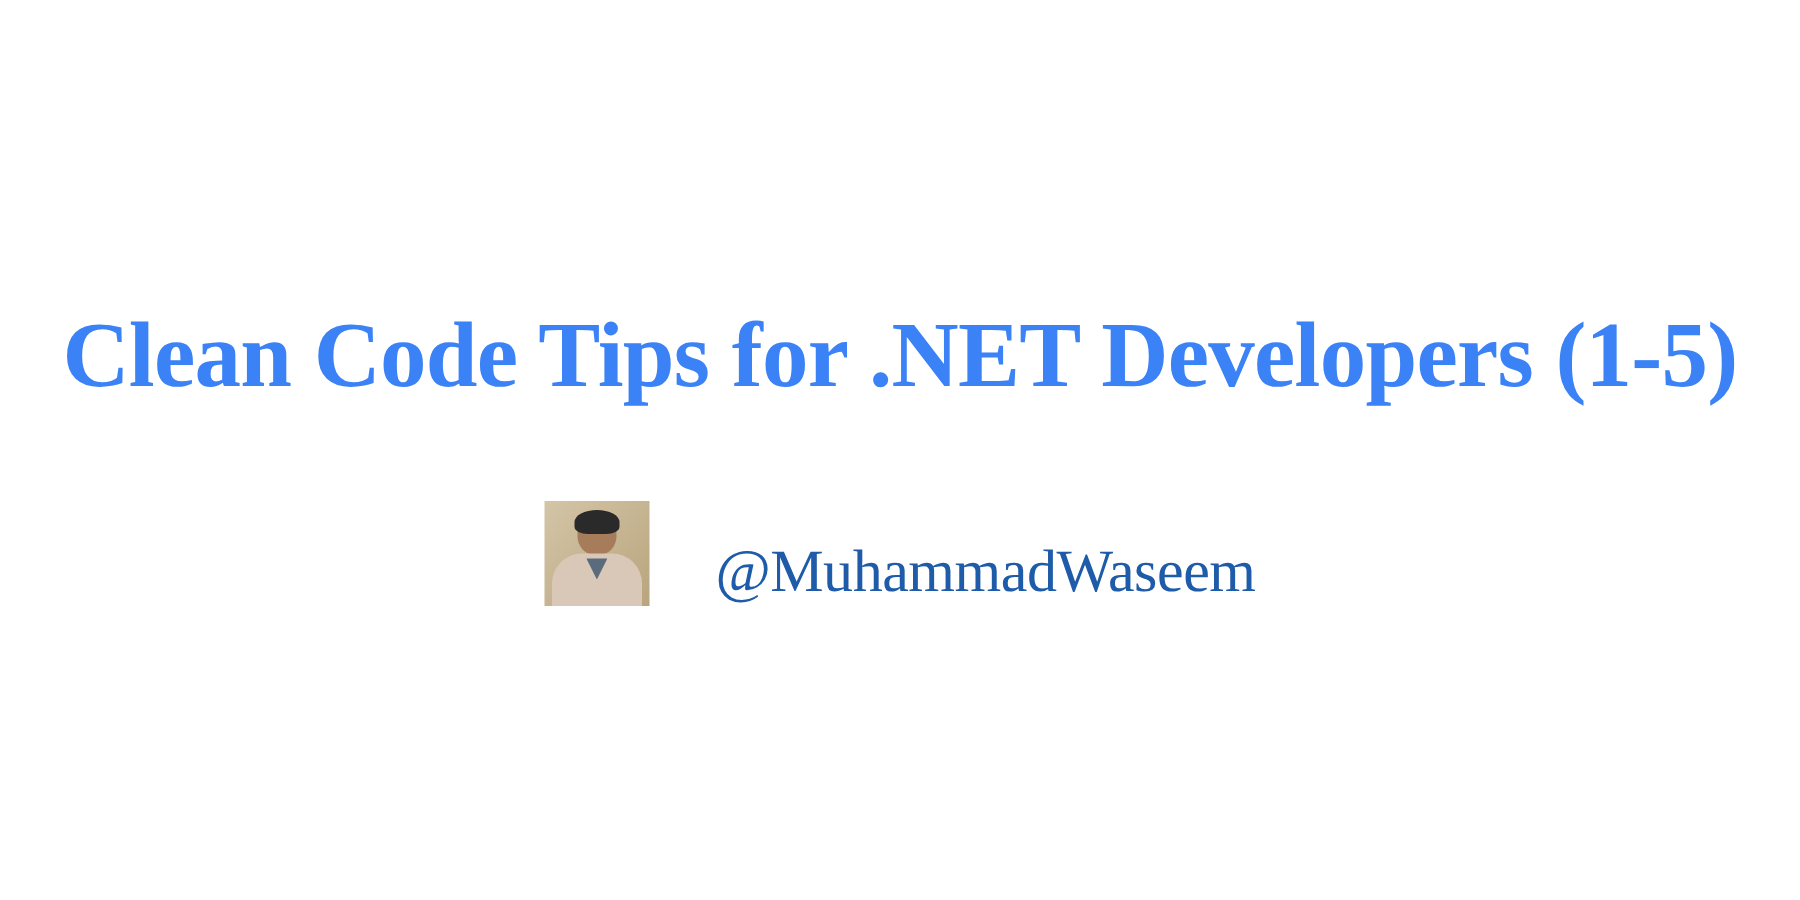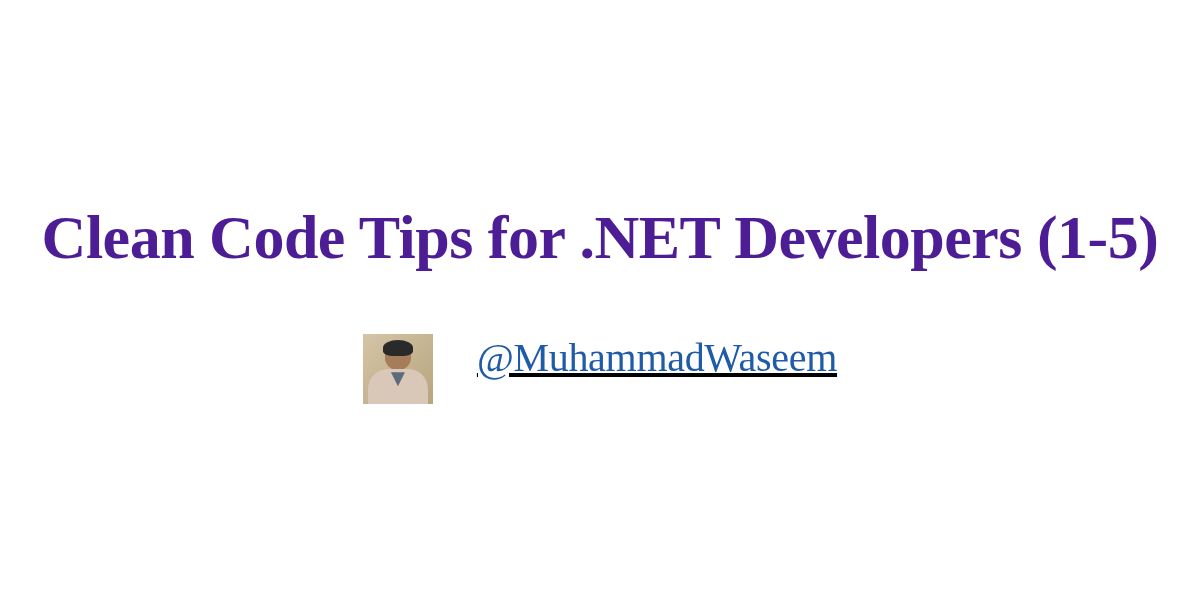--- a/index.html
+++ b/index.html
@@ -14,31 +14,30 @@
       display: flex;
       flex-direction: column;
       align-items: center;
       justify-content: center;
       font-family: Georgia, 'Times New Roman', serif;
       overflow: hidden;
     }
     .title {
       font-size: 62px;
       font-weight: 600;
-      color: #4c1d95;
+      color: #3b82f6;
       text-align: center;
       line-height: 1.35;
       letter-spacing: -0.5px;
       margin-bottom: 55px;
     }
     .author-row {
       display: flex;
-      align-items: flex-start;
+      align-items: flex-end;
       gap: 44px;
-      text-decoration: underline;
     }
     .avatar {
       width: 70px;
       height: 70px;
       background: linear-gradient(135deg, #d4c5a8 0%, #c9b896 40%, #b8a57e 100%);
       position: relative;
       overflow: hidden;
     }
     .avatar::before {
       content: "";

